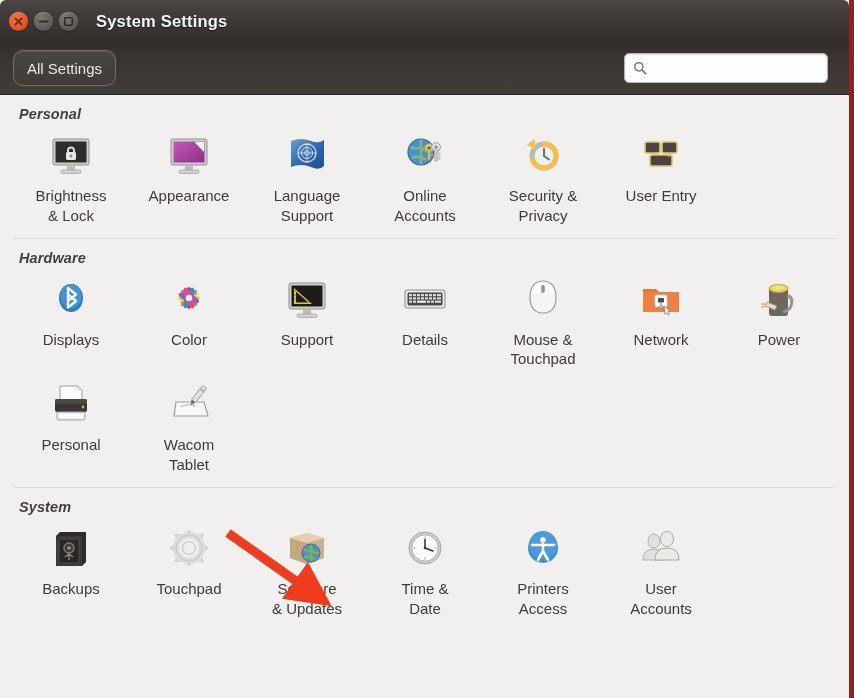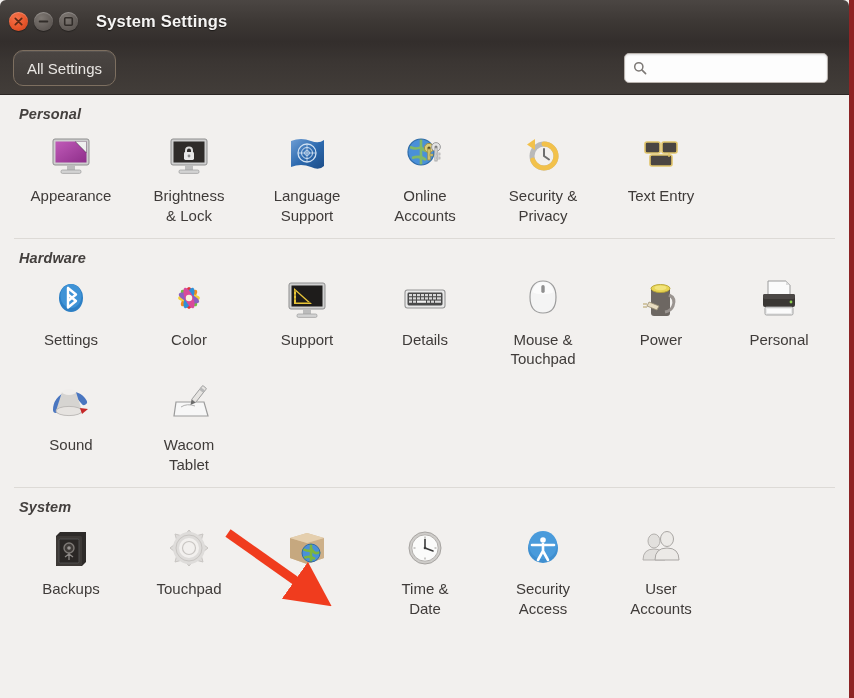--- a/index.html
+++ b/index.html
@@ -209,54 +209,54 @@
       <input id="search-input" type="text" value="" placeholder="" style="">
     </div>
   </div>
 
   <div id="content">
 
     <div class="section">
       <div class="section-title">Personal</div>
       <div class="grid">
 
+        <div class="cell">
+          <span class="ico">
+            <svg width="50" height="50" viewBox="0 0 50 50">
+              <rect x="7" y="8" width="36" height="26" rx="2" fill="#cfcfcf" stroke="#8f8f8f" stroke-width="1"></rect>
+              <rect x="9.5" y="10.5" width="31" height="21" fill="#2f2c2a"></rect>
+              <path d="M21 19.5 a4 4 0 0 1 8 0 v2 h-2 v-2 a2 2 0 0 0 -4 0 v2 h-2 z" fill="#dcdcdc"></path>
+              <rect x="20" y="21" width="10" height="8" rx="1.4" fill="#e8e8e8"></rect>
+              <circle cx="25" cy="25" r="1.4" fill="#8a8a8a"></circle>
+              <rect x="21" y="34" width="8" height="5" fill="#bcbcbc"></rect>
+              <rect x="15" y="39" width="20" height="3.4" rx="1.4" fill="#d3d3d3" stroke="#9b9b9b" stroke-width=".7"></rect>
+            </svg>
+          </span>
+          <span class="lbl">Brightness
+&amp; Lock</span>
+        </div>
+
         <div class="cell clip">
           <span class="ico">
             <svg width="50" height="50" viewBox="0 0 50 50">
               <defs>
                   <linearGradient id="apGr" x1="0" y1="0" x2="1" y2="1">
                 <stop offset="0" stop-color="#c05ab8"></stop>
                     <stop offset="1" stop-color="#8e2f8a"></stop>
                   </linearGradient>
                 </defs>
               <rect x="7" y="8" width="36" height="26" rx="2" fill="#cfcfcf" stroke="#8f8f8f" stroke-width="1"></rect>
               <rect x="9.5" y="10.5" width="31" height="21" fill="url(#apGr)"></rect>
               <path d="M40.5 10.5 L40.5 22 L29 10.5 Z" fill="#3a3a3a"></path>
               <path d="M29.5 10.6 L40.4 21.4 L40.4 10.6 Z" fill="#efefef"></path>
               <rect x="21" y="34" width="8" height="5" fill="#bcbcbc"></rect>
               <rect x="15" y="39" width="20" height="3.4" rx="1.4" fill="#d3d3d3" stroke="#9b9b9b" stroke-width=".7"></rect>
             </svg>
           </span>
           <span class="lbl">Appearance</span>
-        </div>
-
-        <div class="cell">
-          <span class="ico">
-            <svg width="50" height="50" viewBox="0 0 50 50">
-              <rect x="7" y="8" width="36" height="26" rx="2" fill="#cfcfcf" stroke="#8f8f8f" stroke-width="1"></rect>
-              <rect x="9.5" y="10.5" width="31" height="21" fill="#2f2c2a"></rect>
-              <path d="M21 19.5 a4 4 0 0 1 8 0 v2 h-2 v-2 a2 2 0 0 0 -4 0 v2 h-2 z" fill="#dcdcdc"></path>
-              <rect x="20" y="21" width="10" height="8" rx="1.4" fill="#e8e8e8"></rect>
-              <circle cx="25" cy="25" r="1.4" fill="#8a8a8a"></circle>
-              <rect x="21" y="34" width="8" height="5" fill="#bcbcbc"></rect>
-              <rect x="15" y="39" width="20" height="3.4" rx="1.4" fill="#d3d3d3" stroke="#9b9b9b" stroke-width=".7"></rect>
-            </svg>
-          </span>
-          <span class="lbl">Brightness
-&amp; Lock</span>
         </div>
 
         <div class="cell">
           <span class="ico">
             <svg width="50" height="50" viewBox="0 0 50 50">
               <defs>
                   <linearGradient id="flagGr" x1="0" y1="0" x2="1" y2="1">
                 <stop offset="0" stop-color="#6f9ed4"></stop>
                     <stop offset=".5" stop-color="#2e6bb0"></stop>
                     <stop offset="1" stop-color="#1d4d88"></stop>
@@ -313,40 +313,40 @@
 
         <div class="cell">
           <span class="ico">
             <svg width="50" height="50" viewBox="0 0 50 50">
               <rect x="9" y="11" width="15" height="11" rx="2" fill="#4a4542" stroke="#e0c46a" stroke-width="1.6"></rect>
               <rect x="26" y="11" width="15" height="11" rx="2" fill="#4a4542" stroke="#e0c46a" stroke-width="1.6"></rect>
               <rect x="14" y="24" width="22" height="11" rx="2" fill="#4a4542" stroke="#e0c46a" stroke-width="1.6"></rect>
               <path d="M33 22 v4" stroke="#e0c46a" stroke-width="1.4"></path>
             </svg>
           </span>
-          <span class="lbl">Text Entry</span>
+          <span class="lbl">User Entry</span>
         </div>
 
       </div>
       <div class="section-sep"></div>
     </div>
 
     <div class="section">
       <div class="section-title">Hardware</div>
       <div class="grid">
 
         <div class="cell">
           <span class="ico">
             <svg width="50" height="50" viewBox="0 0 50 50">
               <ellipse cx="25" cy="23" rx="12" ry="14" fill="#2d7fc4"></ellipse>
               <ellipse cx="25" cy="21" rx="10.5" ry="12" fill="#3f93d6"></ellipse>
               <path d="M22 13 L30 19.5 L22 26 M22 19.5 L30 26 L22 32.5 L22 13" fill="none" stroke="#ffffff" stroke-width="2.4" stroke-linejoin="round" stroke-linecap="round"></path>
             </svg>
           </span>
-          <span class="lbl">Settings</span>
+          <span class="lbl">Displays</span>
         </div>
 
         <div class="cell">
           <span class="ico">
             <svg width="50" height="50" viewBox="0 0 50 50">
               <g transform="translate(25,23)">
                 <ellipse rx="4" ry="11" fill="#e03535" transform="rotate(0)"></ellipse>
                 <ellipse rx="4" ry="11" fill="#ef8b1e" transform="rotate(45)"></ellipse>
                 <ellipse rx="4" ry="11" fill="#f2d23a" transform="rotate(90)"></ellipse>
                 <ellipse rx="4" ry="11" fill="#6fbf3e" transform="rotate(135)"></ellipse>
@@ -414,20 +414,33 @@
             <svg width="50" height="50" viewBox="0 0 50 50">
               <path d="M25 6 c9 0 13 7 13 16 c0 10 -4 16 -13 16 c-9 0 -13 -6 -13 -16 c0 -9 4 -16 13 -16 z" fill="#f4f4f4" stroke="#9c9c9c" stroke-width="1.2"></path>
               <path d="M25 7 c6 0 9 4 10.5 10 c-3 3 -18 3 -21 0 c1.5 -6 4.5 -10 10.5 -10 z" fill="#fbfbfb"></path>
               <rect x="23.3" y="10" width="3.4" height="8" rx="1.7" fill="#8f8f8f"></rect>
             </svg>
           </span>
           <span class="lbl">Mouse &amp;
 Touchpad</span>
         </div>
 
+        <div class="cell">
+          <span class="ico">
+            <svg width="50" height="50" viewBox="0 0 50 50">
+              <path d="M7 14 h13 l3 3 h20 v3 H7 z" fill="#e8763a"></path>
+              <path d="M7 17 h36 v20 H7 z" fill="#f07f42"></path>
+              <rect x="19" y="20" width="12" height="12" rx="1.4" fill="#fdfdfd" stroke="#cfcfcf" stroke-width=".8"></rect>
+              <rect x="22" y="23" width="6" height="4.5" rx=".8" fill="#4a4a4a"></rect>
+              <path d="M25 27.5 v3 M20 34 l5 -3.5 l5 3.5" stroke="#888" stroke-width="1" fill="none"></path>
+              <path d="M28 31 l6 5 l-2 .6 l1.6 2.4 l-1.6 1 l-1.6 -2.4 l-1.6 1.4 z" fill="#fbfbfb" stroke="#7a7a7a" stroke-width=".8"></path>
+            </svg>
+          </span>
+          <span class="lbl">Network</span>
+        </div>
 
         <div class="cell">
           <span class="ico">
             <svg width="50" height="50" viewBox="0 0 50 50">
               <rect x="15" y="12" width="19" height="26" rx="3" fill="#5a5551"></rect>
               <path d="M15 16 h19 v22 a3 3 0 0 1 -3 3 h-13 a3 3 0 0 1 -3 -3 z" fill="#6d6762"></path>
               <ellipse cx="24.5" cy="13.5" rx="9.5" ry="4" fill="#e8d454" stroke="#b7a436" stroke-width=".9"></ellipse>
               <ellipse cx="24.5" cy="12.8" rx="6" ry="2.4" fill="#f2e47c"></ellipse>
               <path d="M33 20 q7 3 4 11 q-2 5 -8 6" fill="none" stroke="#9a9490" stroke-width="3"></path>
               <path d="M13 27 l10 4 l-2 4 l-10 -4 z" fill="#e8dcc0" stroke="#9a8f73" stroke-width=".8"></path>
@@ -445,32 +458,20 @@
               <rect x="9" y="19" width="32" height="13" rx="2" fill="#3a3734"></rect>
               <rect x="9" y="19" width="32" height="5" rx="2" fill="#4c4846"></rect>
               <circle cx="37" cy="27" r="1.4" fill="#8fd14f"></circle>
               <rect x="11" y="32" width="28" height="8" rx="1.4" fill="#eaeaea" stroke="#a3a3a3" stroke-width="1"></rect>
               <rect x="13" y="34" width="24" height="4" fill="#fbfbfb"></rect>
             </svg>
           </span>
           <span class="lbl">Personal</span>
         </div>
 
-        <div class="cell">
-          <span class="ico">
-            <svg width="50" height="50" viewBox="0 0 50 50">
-              <path d="M10 30 a15 15 0 0 1 28 -8" fill="none" stroke="#4a76c0" stroke-width="6" stroke-linecap="round"></path>
-              <path d="M16 12 h14 l6 19 h-26 z" fill="#d6d4d1"></path>
-              <ellipse cx="23" cy="12" rx="7" ry="3" fill="#f0eeec"></ellipse>
-              <ellipse cx="23" cy="31" rx="13" ry="4.6" fill="#e6e3e0" stroke="#b9b6b3" stroke-width=".9"></ellipse>
-              <path d="M34 28 l8 1 l-6 5 z" fill="#c62828"></path>
-            </svg>
-          </span>
-          <span class="lbl">Sound</span>
-        </div>
 
         <div class="cell">
           <span class="ico">
             <svg width="50" height="50" viewBox="0 0 50 50">
               <path d="M12 22 h28 l4 14 h-34 z" fill="#f7f7f7" stroke="#9c9c9c" stroke-width="1.2"></path>
               <path d="M17 27 q6 -4 14 -1" fill="none" stroke="#b0b0b0" stroke-width="1"></path>
               <g transform="rotate(38 32 18)">
                 <rect x="29.5" y="4" width="5" height="18" rx="1" fill="#e6e4e1" stroke="#9a9a9a" stroke-width=".9"></rect>
                 <path d="M29.5 22 h5 l-2.5 5 z" fill="#6b6b6b"></path>
                 <rect x="29.5" y="6.5" width="5" height="3" fill="#b8b8b8"></rect>
@@ -529,20 +530,22 @@
             <svg width="50" height="50" viewBox="0 0 50 50">
               <path d="M8 14 l17 -5 l17 5 v20 l-17 6 l-17 -6 z" fill="#d9bf99"></path>
               <path d="M8 14 l17 5 v21 l-17 -6 z" fill="#c6a87f"></path>
               <path d="M25 19 l17 -5 v20 l-17 6 z" fill="#cdb089"></path>
               <path d="M8 14 l17 -5 l17 5 l-17 5 z" fill="#e5cfae"></path>
               <circle cx="29" cy="29" r="9" fill="#4a90d9"></circle>
               <path d="M21 25 q5 3 9 1 q3 5 8 2 M22 34 q6 -3 11 1 M29 20 v18" stroke="#7db53f" stroke-width="2.6" fill="none"></path>
               <circle cx="29" cy="29" r="9" fill="none" stroke="#2e6ba8" stroke-width="1"></circle>
             </svg>
           </span>
+          <span class="lbl">Software
+&amp; Updates</span>
         </div>
 
         <div class="cell">
           <span class="ico">
             <svg width="50" height="50" viewBox="0 0 50 50">
               <circle cx="25" cy="24" r="16" fill="#cfcdca" stroke="#a7a4a1" stroke-width="1"></circle>
               <circle cx="25" cy="24" r="13.2" fill="#fbfbfa" stroke="#b3b0ad" stroke-width="1"></circle>
               <g stroke="#9b9895" stroke-width="1">
                 <path d="M25 12.5 v2 M25 33.5 v2 M13.5 24 h2 M34.5 24 h2"></path>
               </g>
@@ -558,21 +561,21 @@
         <div class="cell">
           <span class="ico">
             <svg width="50" height="50" viewBox="0 0 50 50">
               <circle cx="25" cy="24" r="15" fill="#3f8fd0"></circle>
               <circle cx="25" cy="21" r="14" fill="#4a9bdb"></circle>
               <circle cx="25" cy="16" r="2.8" fill="#ffffff"></circle>
               <path d="M14 21 h22" stroke="#ffffff" stroke-width="2.6" stroke-linecap="round"></path>
               <path d="M25 20 v7 l-5 9 M25 27 l5 9" stroke="#ffffff" stroke-width="2.6" stroke-linecap="round" fill="none"></path>
             </svg>
           </span>
-          <span class="lbl">Security
+          <span class="lbl">Printers
 Access</span>
         </div>
 
         <div class="cell">
           <span class="ico">
             <svg width="50" height="50" viewBox="0 0 50 50">
               <ellipse cx="18" cy="17" rx="6" ry="7" fill="#e2e0dd" stroke="#b3b0ad" stroke-width="1"></ellipse>
               <path d="M7 36 q0 -11 11 -11 q11 0 11 11 z" fill="#e2e0dd" stroke="#b3b0ad" stroke-width="1"></path>
               <ellipse cx="31" cy="15" rx="6.5" ry="7.5" fill="#eceae7" stroke="#a9a6a3" stroke-width="1"></ellipse>
               <path d="M19 36 q0 -12 12 -12 q12 0 12 12 z" fill="#eceae7" stroke="#a9a6a3" stroke-width="1"></path>

